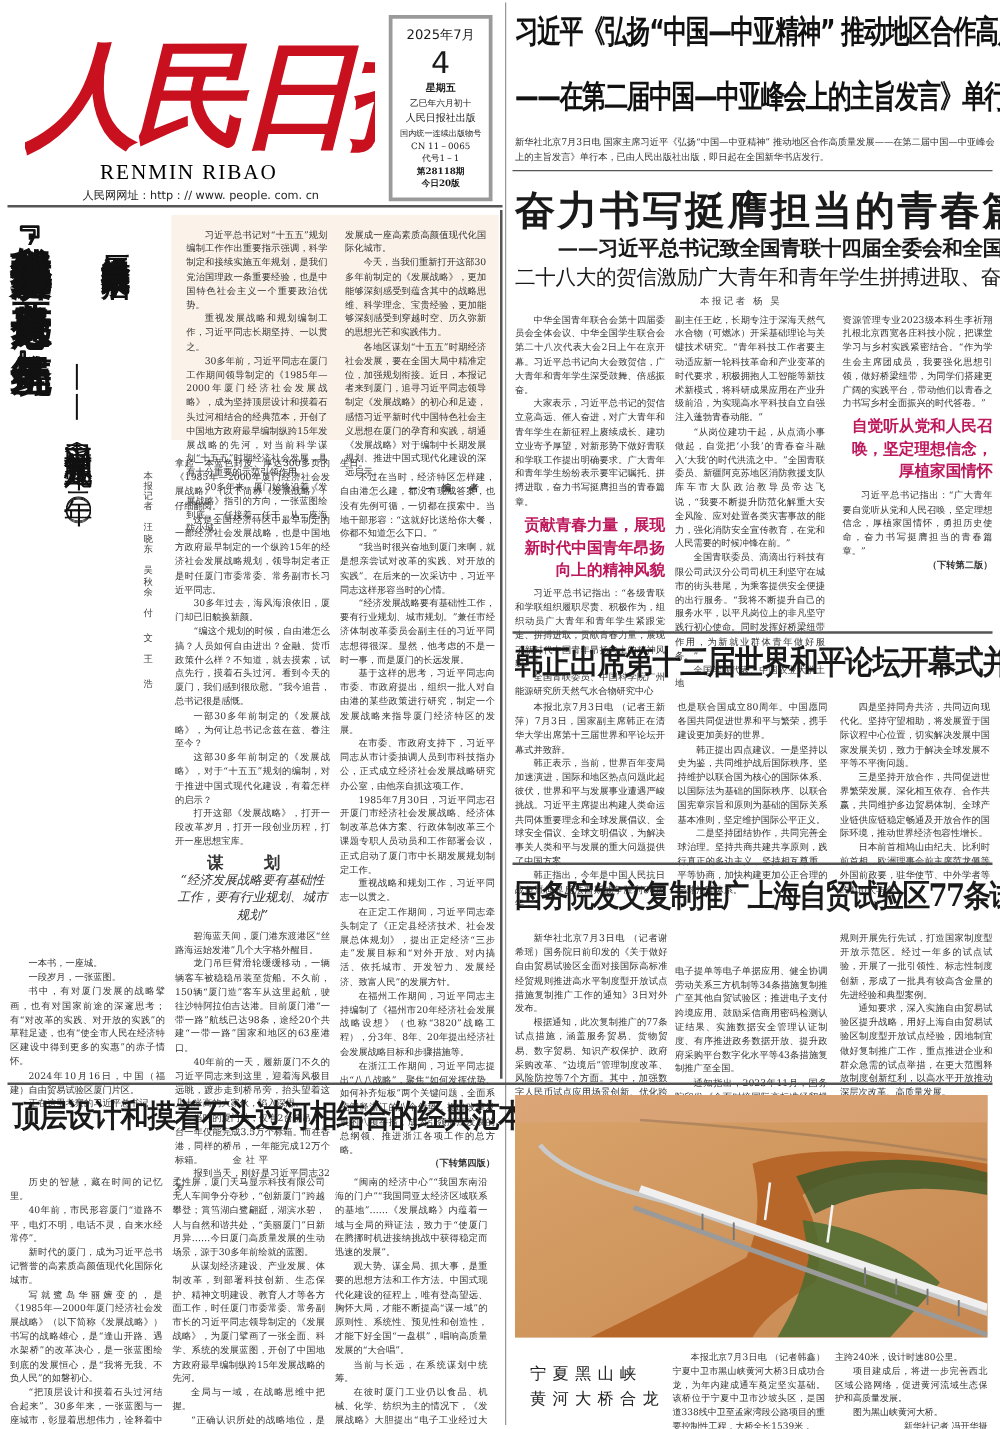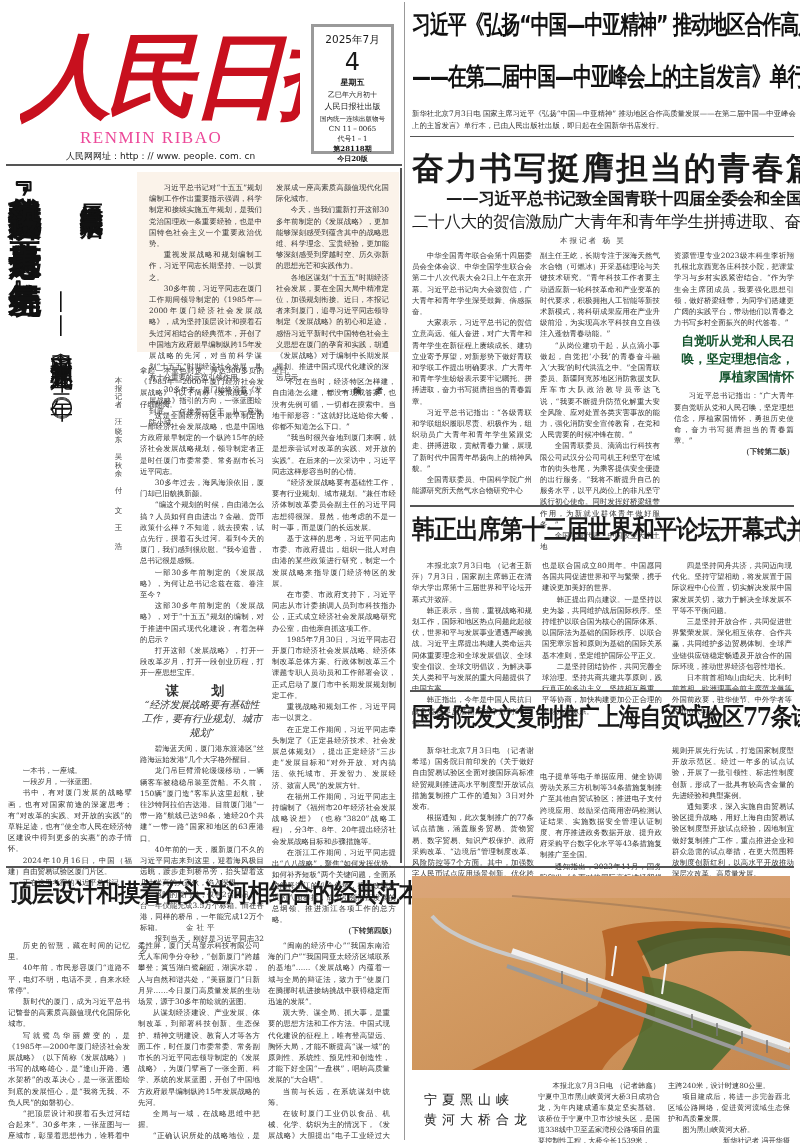--- a/index.html
+++ b/index.html
@@ -7,41 +7,41 @@
   body { font-family: "DejaVu Serif", "Liberation Serif", serif; color: #1a1a1a; position: relative; }
   .abs { position: absolute; }
   .bodytext { font-size: 7.4px; line-height: 11.2px; color: #333; text-align: justify; }
   .bodytext p { text-indent: 2em; }
   .rule-h { position: absolute; background: #555; height: 2px; }
   .rule-v { position: absolute; background: #777; width: 1px; }
 
   
   #masthead-logo { left: 20px; top: 8px; width: 280px; height: 120px; }
   #masthead-logo svg { width: 100%; height: 100%; }
-  #renmin-ribao { left: 80px; top: 128px; font-family: "Liberation Serif", serif; font-size: 17px; letter-spacing: 1.5px; color: #ec4899; font-weight: normal; }
+  #renmin-ribao { left: 80px; top: 128px; font-family: "Liberation Serif", serif; font-size: 17px; letter-spacing: 1.5px; color: #000000; font-weight: normal; }
   #web-url { left: 66px; top: 150px; font-size: 9px; font-family: "DejaVu Sans", sans-serif; color: #222; }
-  #date-box { left: 311px; top: 24px; width: 83px; height: 130px; border: 3px solid #9a9a9a; text-align: center; padding-top: 6px; }
+  #date-box { left: 311px; top: 12px; width: 83px; height: 149px; border: 3px solid #9a9a9a; text-align: center; padding-top: 6px; }
   #date-box .ym { font-size: 10.5px; font-family: "DejaVu Sans", sans-serif; }
   #date-box .day { font-size: 24px; font-family: "DejaVu Sans", sans-serif; line-height: 30px; }
   #date-box .small { font-size: 7px; line-height: 12px; }
   #date-box .wk { font-size: 8px; font-weight: bold; font-family: "DejaVu Sans", sans-serif; line-height: 12px; }
 
   
   #xi-headline1, #xi-headline2 { left: 412px; font-family: "DejaVu Sans", sans-serif; font-weight: bold; font-size: 22px; letter-spacing: -1.2px; color: #111; white-space: nowrap; transform-origin: left top; }
   #xi-headline1 { top: 8px; transform: scaleX(0.86) scaleY(1.15); }
   #xi-headline2 { top: 60px; transform: scaleX(0.86) scaleY(1.15); }
   #xi-lead { left: 412px; top: 108px; width: 384px; font-size: 7.4px; line-height: 11.5px; color: #333; }
 
   
   #youth-title { left: 412px; top: 147px; font-family: "DejaVu Sans", sans-serif; font-weight: bold; font-size: 32px; letter-spacing: 2px; white-space: nowrap; }
   #youth-sub1 { left: 446px; top: 188px; font-size: 16.5px; font-weight: bold; white-space: nowrap; letter-spacing: -0.3px; }
   #youth-sub2 { left: 412px; top: 211px; font-size: 16.5px; white-space: nowrap; letter-spacing: -0.3px; }
   #youth-byline { left: 560px; top: 236px; font-size: 7.5px; color: #444; letter-spacing: 2px; }
   .youth-col { top: 250px; width: 120px; }
-  .subhead { font-family: "DejaVu Sans", sans-serif; font-weight: bold; font-size: 12.5px; line-height: 18px; color: #14532d; margin: 4px 0; }
+  .subhead { font-family: "DejaVu Sans", sans-serif; font-weight: bold; font-size: 12.5px; line-height: 18px; color: #be185d; margin: 4px 0; }
 
   
   #han-title { left: 412px; top: 512px; font-size: 26px; font-weight: bold; letter-spacing: -1px; white-space: nowrap; transform: scaleX(0.88); transform-origin: left top; }
   .han-col { top: 560px; width: 120px; }
 
   
   #sc-title { left: 412px; top: 700px; font-size: 25px; font-weight: bold; letter-spacing: -1.5px; white-space: nowrap; transform: scaleX(0.88); transform-origin: left top; }
   .sc-col { top: 745px; width: 122px; }
 
   
@@ -105,41 +105,42 @@
 <div class="rule-h" style="left:410px;top:136px;width:384px;height:1px;"></div>
 
 <div class="abs" id="youth-title">奋力书写挺膺担当的青春篇章</div>
 <div class="abs" id="youth-sub1">——习近平总书记致全国青联十四届全委会和全国学联</div>
 <div class="abs" id="youth-sub2">二十八大的贺信激励广大青年和青年学生拼搏进取、奋发有为</div>
 <div class="abs" id="youth-byline">本报记者 杨 昊</div>
 
 <div class="abs bodytext youth-col" style="left:412px;">
   <p>中华全国青年联合会第十四届委员会全体会议、中华全国学生联合会第二十八次代表大会2日上午在京开幕。习近平总书记向大会致贺信，广大青年和青年学生深受鼓舞、倍感振奋。</p>
   <p>大家表示，习近平总书记的贺信立意高远、催人奋进，对广大青年和青年学生在新征程上赓续成长、建功立业寄予厚望，对新形势下做好青联和学联工作提出明确要求。广大青年和青年学生纷纷表示要牢记嘱托、拼搏进取，奋力书写挺膺担当的青春篇章。</p>
+  <div class="subhead" style="text-align:right">贡献青春力量，展现新时代中国青年昂扬向上的精神风貌</div>
   <p>习近平总书记指出：“各级青联和学联组织履职尽责、积极作为，组织动员广大青年和青年学生紧跟党走、拼搏进取，贡献青春力量，展现了新时代中国青年昂扬向上的精神风貌。”</p>
   <p>全国青联委员、中国科学院广州能源研究所天然气水合物研究中心</p>
 </div>
 <div class="abs bodytext youth-col" style="left:540px;">
   <p style="text-indent:0">副主任王屹，长期专注于深海天然气水合物（可燃冰）开采基础理论与关键技术研究。“青年科技工作者要主动适应新一轮科技革命和产业变革的时代要求，积极拥抱人工智能等新技术新模式，将科研成果应用在产业升级前沿，为实现高水平科技自立自强注入蓬勃青春动能。”</p>
   <p>“从岗位建功干起，从点滴小事做起，自觉把‘小我’的青春奋斗融入‘大我’的时代洪流之中。”全国青联委员、新疆阿克苏地区消防救援支队库车市大队政治教导员帝达飞说，“我要不断提升防范化解重大安全风险、应对处置各类灾害事故的能力，强化消防安全宣传教育，在党和人民需要的时候冲锋在前。”</p>
   <p>全国青联委员、滴滴出行科技有限公司武汉分公司司机王利坚守在城市的街头巷尾，为乘客提供安全便捷的出行服务。“我将不断提升自己的服务水平，以平凡岗位上的非凡坚守践行初心使命。同时发挥好桥梁纽带作用，为新就业群体青年做好服务。”</p>
   <p>全国学联代表、中国农业大学土地</p>
 </div>
 <div class="abs bodytext youth-col" style="left:674px;">
   <p style="text-indent:0">资源管理专业2023级本科生李祈翔扎根北京西宽各庄科技小院，把课堂学习与乡村实践紧密结合。“作为学生会主席团成员，我要强化思想引领，做好桥梁纽带，为同学们搭建更广阔的实践平台，带动他们以青春之力书写乡村全面振兴的时代答卷。”</p>
   <div class="subhead" style="text-align:right">自觉听从党和人民召唤，坚定理想信念，厚植家国情怀</div>
   <p>习近平总书记指出：“广大青年要自觉听从党和人民召唤，坚定理想信念，厚植家国情怀，勇担历史使命，奋力书写挺膺担当的青春篇章。”</p>
   <div class="cont">（下转第二版）</div>
 </div>
 <div class="rule-h" style="left:410px;top:505px;width:384px;"></div>
 
 <div class="abs" id="han-title">韩正出席第十三届世界和平论坛开幕式并致辞</div>
 <div class="abs bodytext han-col" style="left:412px;">
   <p>本报北京7月3日电 （记者王新萍）7月3日，国家副主席韩正在清华大学出席第十三届世界和平论坛开幕式并致辞。</p>
-  <p>韩正表示，当前，重视战略和规划工作，国际和地区热点问题此起彼伏，世界和平与发展事业遭遇严峻挑战。习近平主席提出构建人类命运共同体重要理念和全球发展倡议、全球安全倡议、全球文明倡议，为解决事关人类和平与发展的重大问题提供了中国方案。</p>
+  <p>韩正表示，当前，世界百年变局加速演进，国际和地区热点问题此起彼伏，世界和平与发展事业遭遇严峻挑战。习近平主席提出构建人类命运共同体重要理念和全球发展倡议、全球安全倡议、全球文明倡议，为解决事关人类和平与发展的重大问题提供了中国方案。</p>
   <p>韩正指出，今年是中国人民抗日战争暨世界反法西斯战争胜利80周年，</p>
 </div>
 <div class="abs bodytext han-col" style="left:542px;">
   <p style="text-indent:0">也是联合国成立80周年。中国愿同各国共同促进世界和平与繁荣，携手建设更加美好的世界。</p>
   <p>韩正提出四点建议。一是坚持以史为鉴，共同维护战后国际秩序。坚持维护以联合国为核心的国际体系、以国际法为基础的国际秩序、以联合国宪章宗旨和原则为基础的国际关系基本准则，坚定维护国际公平正义。</p>
   <p>二是坚持团结协作，共同完善全球治理。坚持共商共建共享原则，践行真正的多边主义，坚持相互尊重、平等协商，加快构建更加公正合理的全球治理体系。</p>
 </div>
 <div class="abs bodytext han-col" style="left:672px;">
   <p>四是坚持同舟共济，共同迈向现代化。坚持守望相助，将发展置于国际议程中心位置，切实解决发展中国家发展关切，致力于解决全球发展不平等不平衡问题。</p>
   <p>三是坚持开放合作，共同促进世界繁荣发展。深化相互依存、合作共赢，共同维护多边贸易体制、全球产业链供应链稳定畅通及开放合作的国际环境，推动世界经济包容性增长。</p>

